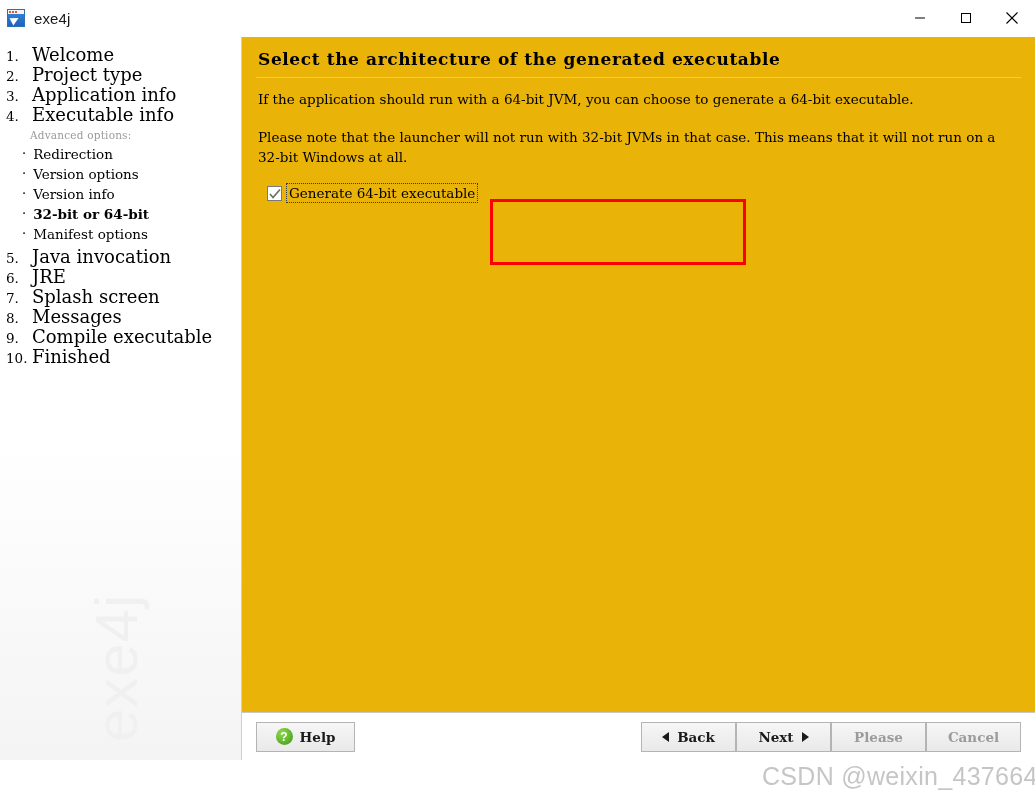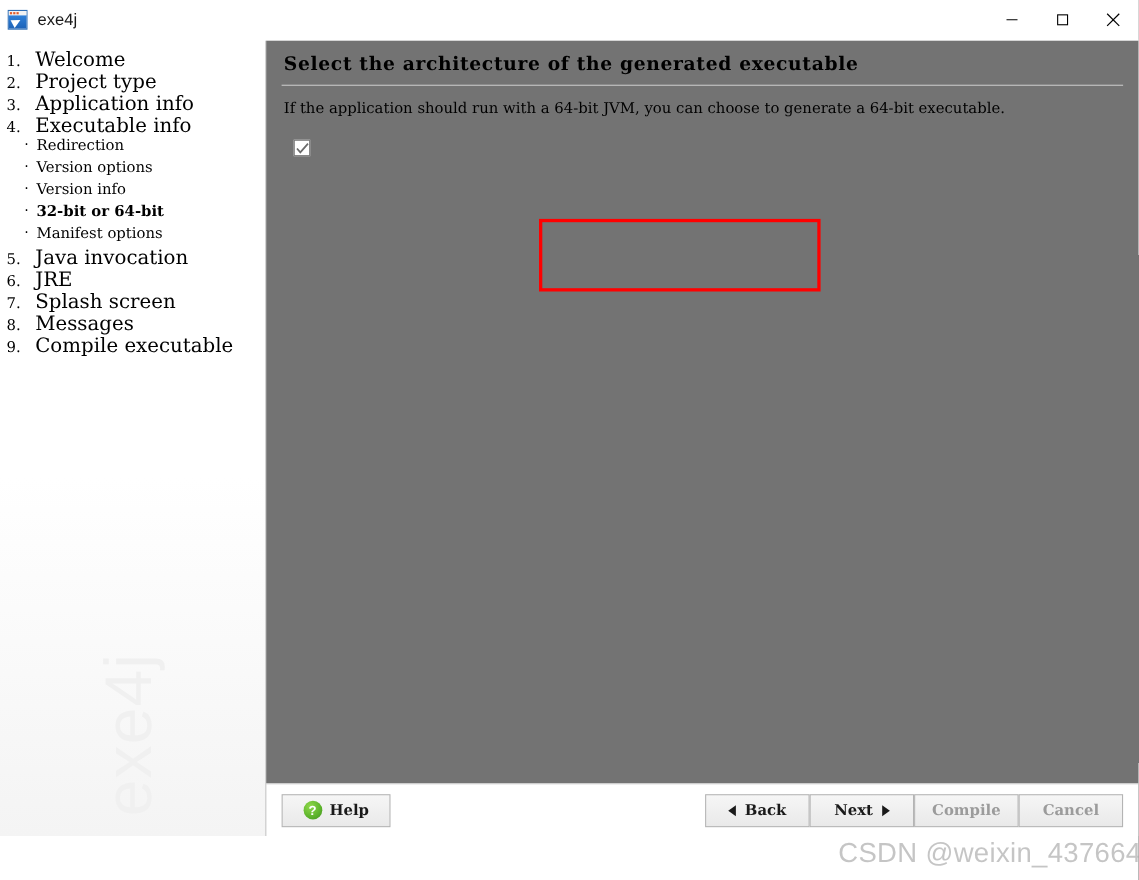--- a/index.html
+++ b/index.html
@@ -185,21 +185,21 @@
     transform-origin: left bottom;
     white-space: nowrap;
     letter-spacing: 1px;
     user-select: none;
   }
 
   
   #content {
     flex: 1 1 auto;
     position: relative;
-    background: #737373;
+    background: #eab308;
     display: flex;
     flex-direction: column;
     min-width: 0;
   }
   #content-main {
     flex: 1 1 auto;
     padding: 12px 14px 0 14px;
     min-height: 0;
     overflow: hidden;
   }
@@ -411,20 +411,21 @@
         </div>
         <div class="nav-item">
           <span class="nav-num">3.</span>
           <span class="nav-label">Application info</span>
         </div>
         <div class="nav-item">
           <span class="nav-num">4.</span>
           <span class="nav-label">Executable info</span>
         </div>
 
+        <div class="nav-section-label">Advanced options:</div>
 
         <div class="nav-sub">
           <span class="bullet">·</span>
           <span class="nav-sublabel">Redirection</span>
         </div>
         <div class="nav-sub">
           <span class="bullet">·</span>
           <span class="nav-sublabel">Version options</span>
         </div>
         <div class="nav-sub">
@@ -453,42 +454,48 @@
           <span class="nav-label">Splash screen</span>
         </div>
         <div class="nav-item">
           <span class="nav-num">8.</span>
           <span class="nav-label">Messages</span>
         </div>
         <div class="nav-item">
           <span class="nav-num">9.</span>
           <span class="nav-label">Compile executable</span>
         </div>
+        <div class="nav-item">
+          <span class="nav-num">10.</span>
+          <span class="nav-label">Finished</span>
+        </div>
 
       </div>
 
       <div id="sidebar-watermark">exe4j</div>
     </div>
 
     <div id="content">
 
       <div id="content-main">
         <div id="page-heading">Select the architecture of the generated executable</div>
         <div id="heading-rule"></div>
 
         <p class="body-para">If the application should run with a 64-bit JVM, you can choose to generate a 64-bit executable.</p>
+        <p class="body-para last">Please note that the launcher will not run with 32-bit JVMs in that case. This means that it will not run on a 32-bit Windows at all.</p>
 
         <div id="checkbox-row">
           <span id="checkbox-box">
             <span>
               <svg width="12" height="12" viewBox="0 0 12 12">
                   <polyline points="1,6 4,9.5 11,1.5" fill="none" stroke="#6b6b6b" stroke-width="1.6"></polyline>
                 </svg>
             </span>
           </span>
+          <span id="checkbox-label">Generate 64-bit executable</span>
         </div>
       </div>
 
       <div id="checkbox-highlight"></div>
 
       <div id="footer">
         <div class="btn" id="help-button">
           <span id="help-icon">?</span>
           <span>Help</span>
         </div>
@@ -496,21 +503,21 @@
         <div id="footer-right">
           <div class="btn">
             <span class="tri left"></span>
             <span>Back</span>
           </div>
           <div class="btn">
             <span>Next</span>
             <span class="tri right"></span>
           </div>
           <div class="btn disabled">
-            <span>Compile</span>
+            <span>Please</span>
           </div>
           <div class="btn disabled">
             <span>Cancel</span>
           </div>
         </div>
       </div>
 
     </div>
   </div>
 

